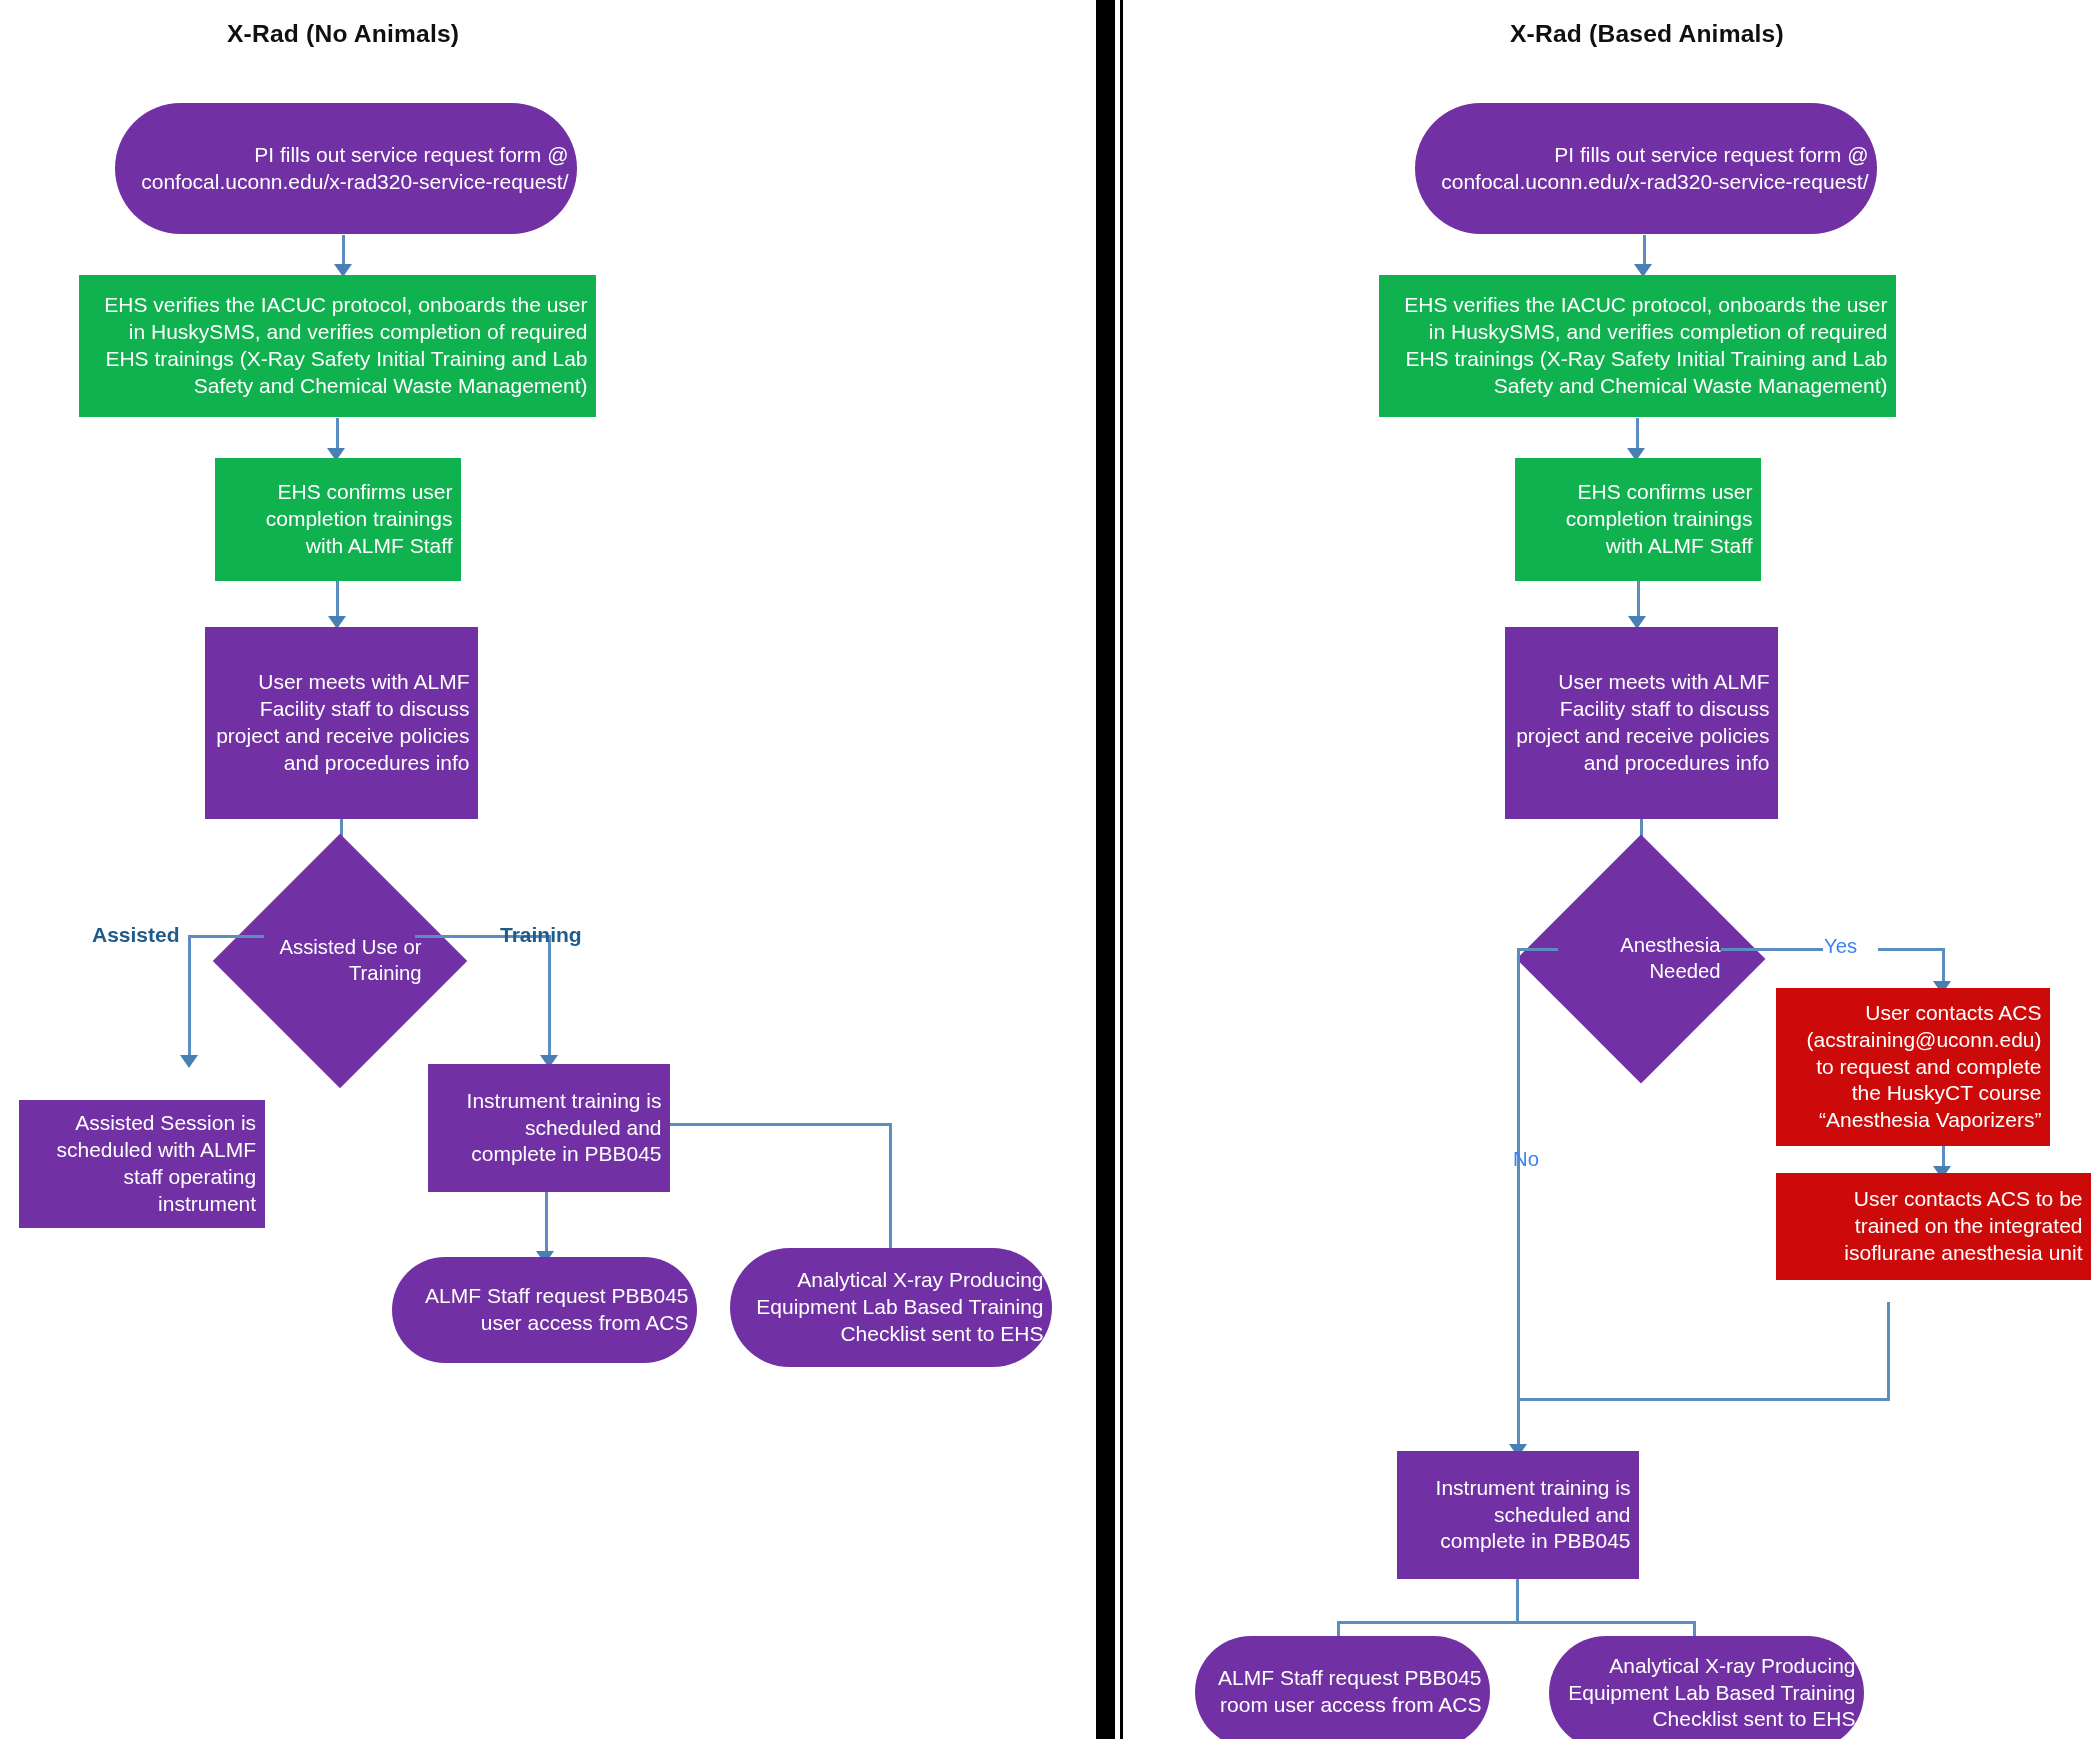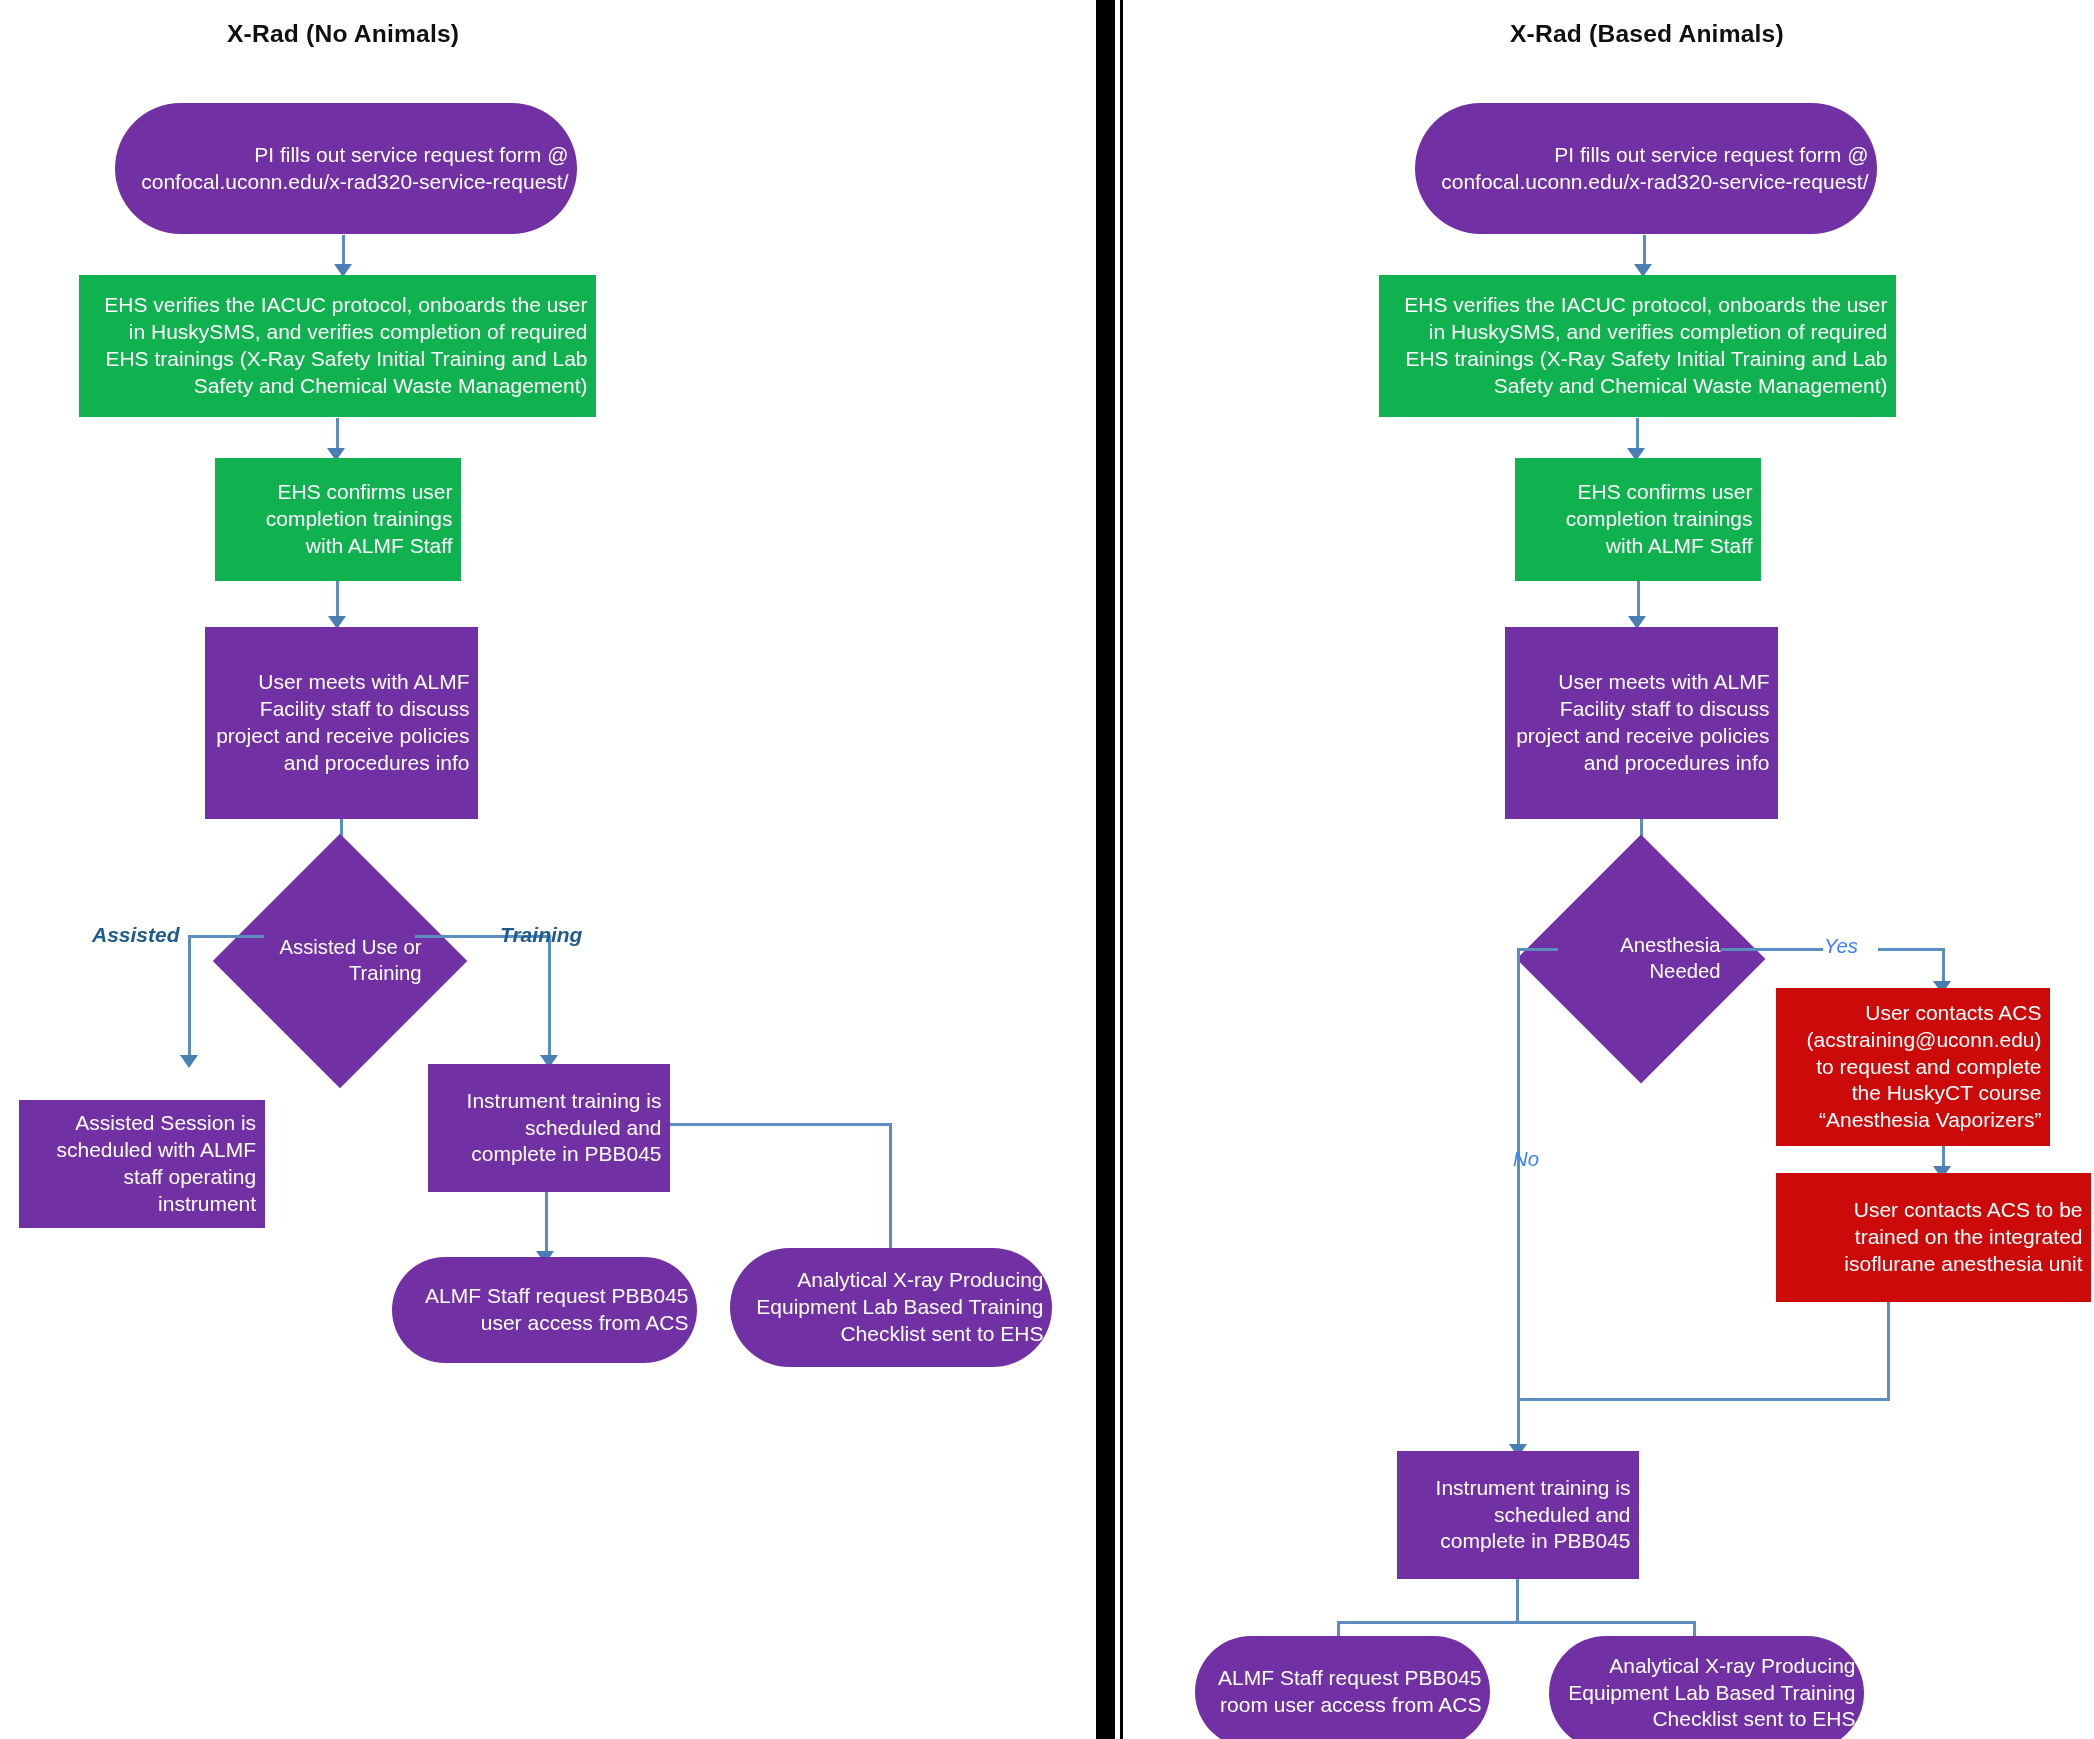--- a/index.html
+++ b/index.html
@@ -32,21 +32,21 @@
   .diamond span{position:relative;z-index:2;}
 
   
   .ln{position:absolute;background:#5B8DBE;}
   .lnv{width:2.5px;}
   .lnh{height:2.5px;}
   .arrow{position:absolute;width:0;height:0;border-left:9.3px solid transparent;
          border-right:9.3px solid transparent;border-top:13.6px solid #4a7fb5;}
 
   
-  .elabel{position:absolute;font-size:20.3px;color:#1F5C8B;white-space:nowrap;font-style:italic;}
+  .elabel{position:absolute;font-size:20.3px;color:#1F5C8B;white-space:nowrap;}
   .elabel.bold{font-weight:bold;font-size:21px;color:#1F5C8B;}
   .elabel.plain{color:#3b82f6;font-weight:normal;}
 </style>
 </head>
 <body>
 
 <div id="canvas">
 
   <div class="divider thick"></div>
   <div class="divider thin"></div>
@@ -158,21 +158,21 @@
   <div class="ln lnv" style="left:1517px;top:1398px;height:53px;"></div>
   <div class="arrow" style="left:1509px;top:1444px;"></div>
   <div class="elabel plain" style="left:1513px;top:1148px;">No</div>
 
   <div class="node red" style="left:1776px;top:988px;width:274px;height:158px;">
     <span>User contacts ACS (acstraining@uconn.edu) to request and complete the HuskyCT course “Anesthesia Vaporizers”</span>
   </div>
   <div class="ln lnv" style="left:1942px;top:1146px;height:32px;"></div>
   <div class="arrow" style="left:1933px;top:1166px;"></div>
 
-  <div class="node red" style="left:1776px;top:1173px;width:315px;height:129px;">
+  <div class="node red" style="left:1776px;top:1173px;width:315px;height:107px;">
     <span>User contacts ACS to be trained on the integrated isoflurane anesthesia unit</span>
   </div>
   <div class="ln lnv" style="left:1887px;top:1302px;height:99px;"></div>
 
   <div class="node purple" style="left:1397px;top:1451px;width:242px;height:128px;">
     <span>Instrument training is scheduled and complete in PBB045</span>
   </div>
 
   <div class="ln lnv" style="left:1516px;top:1579px;height:45px;"></div>
   <div class="ln lnh" style="left:1337px;top:1621px;width:359px;"></div>

